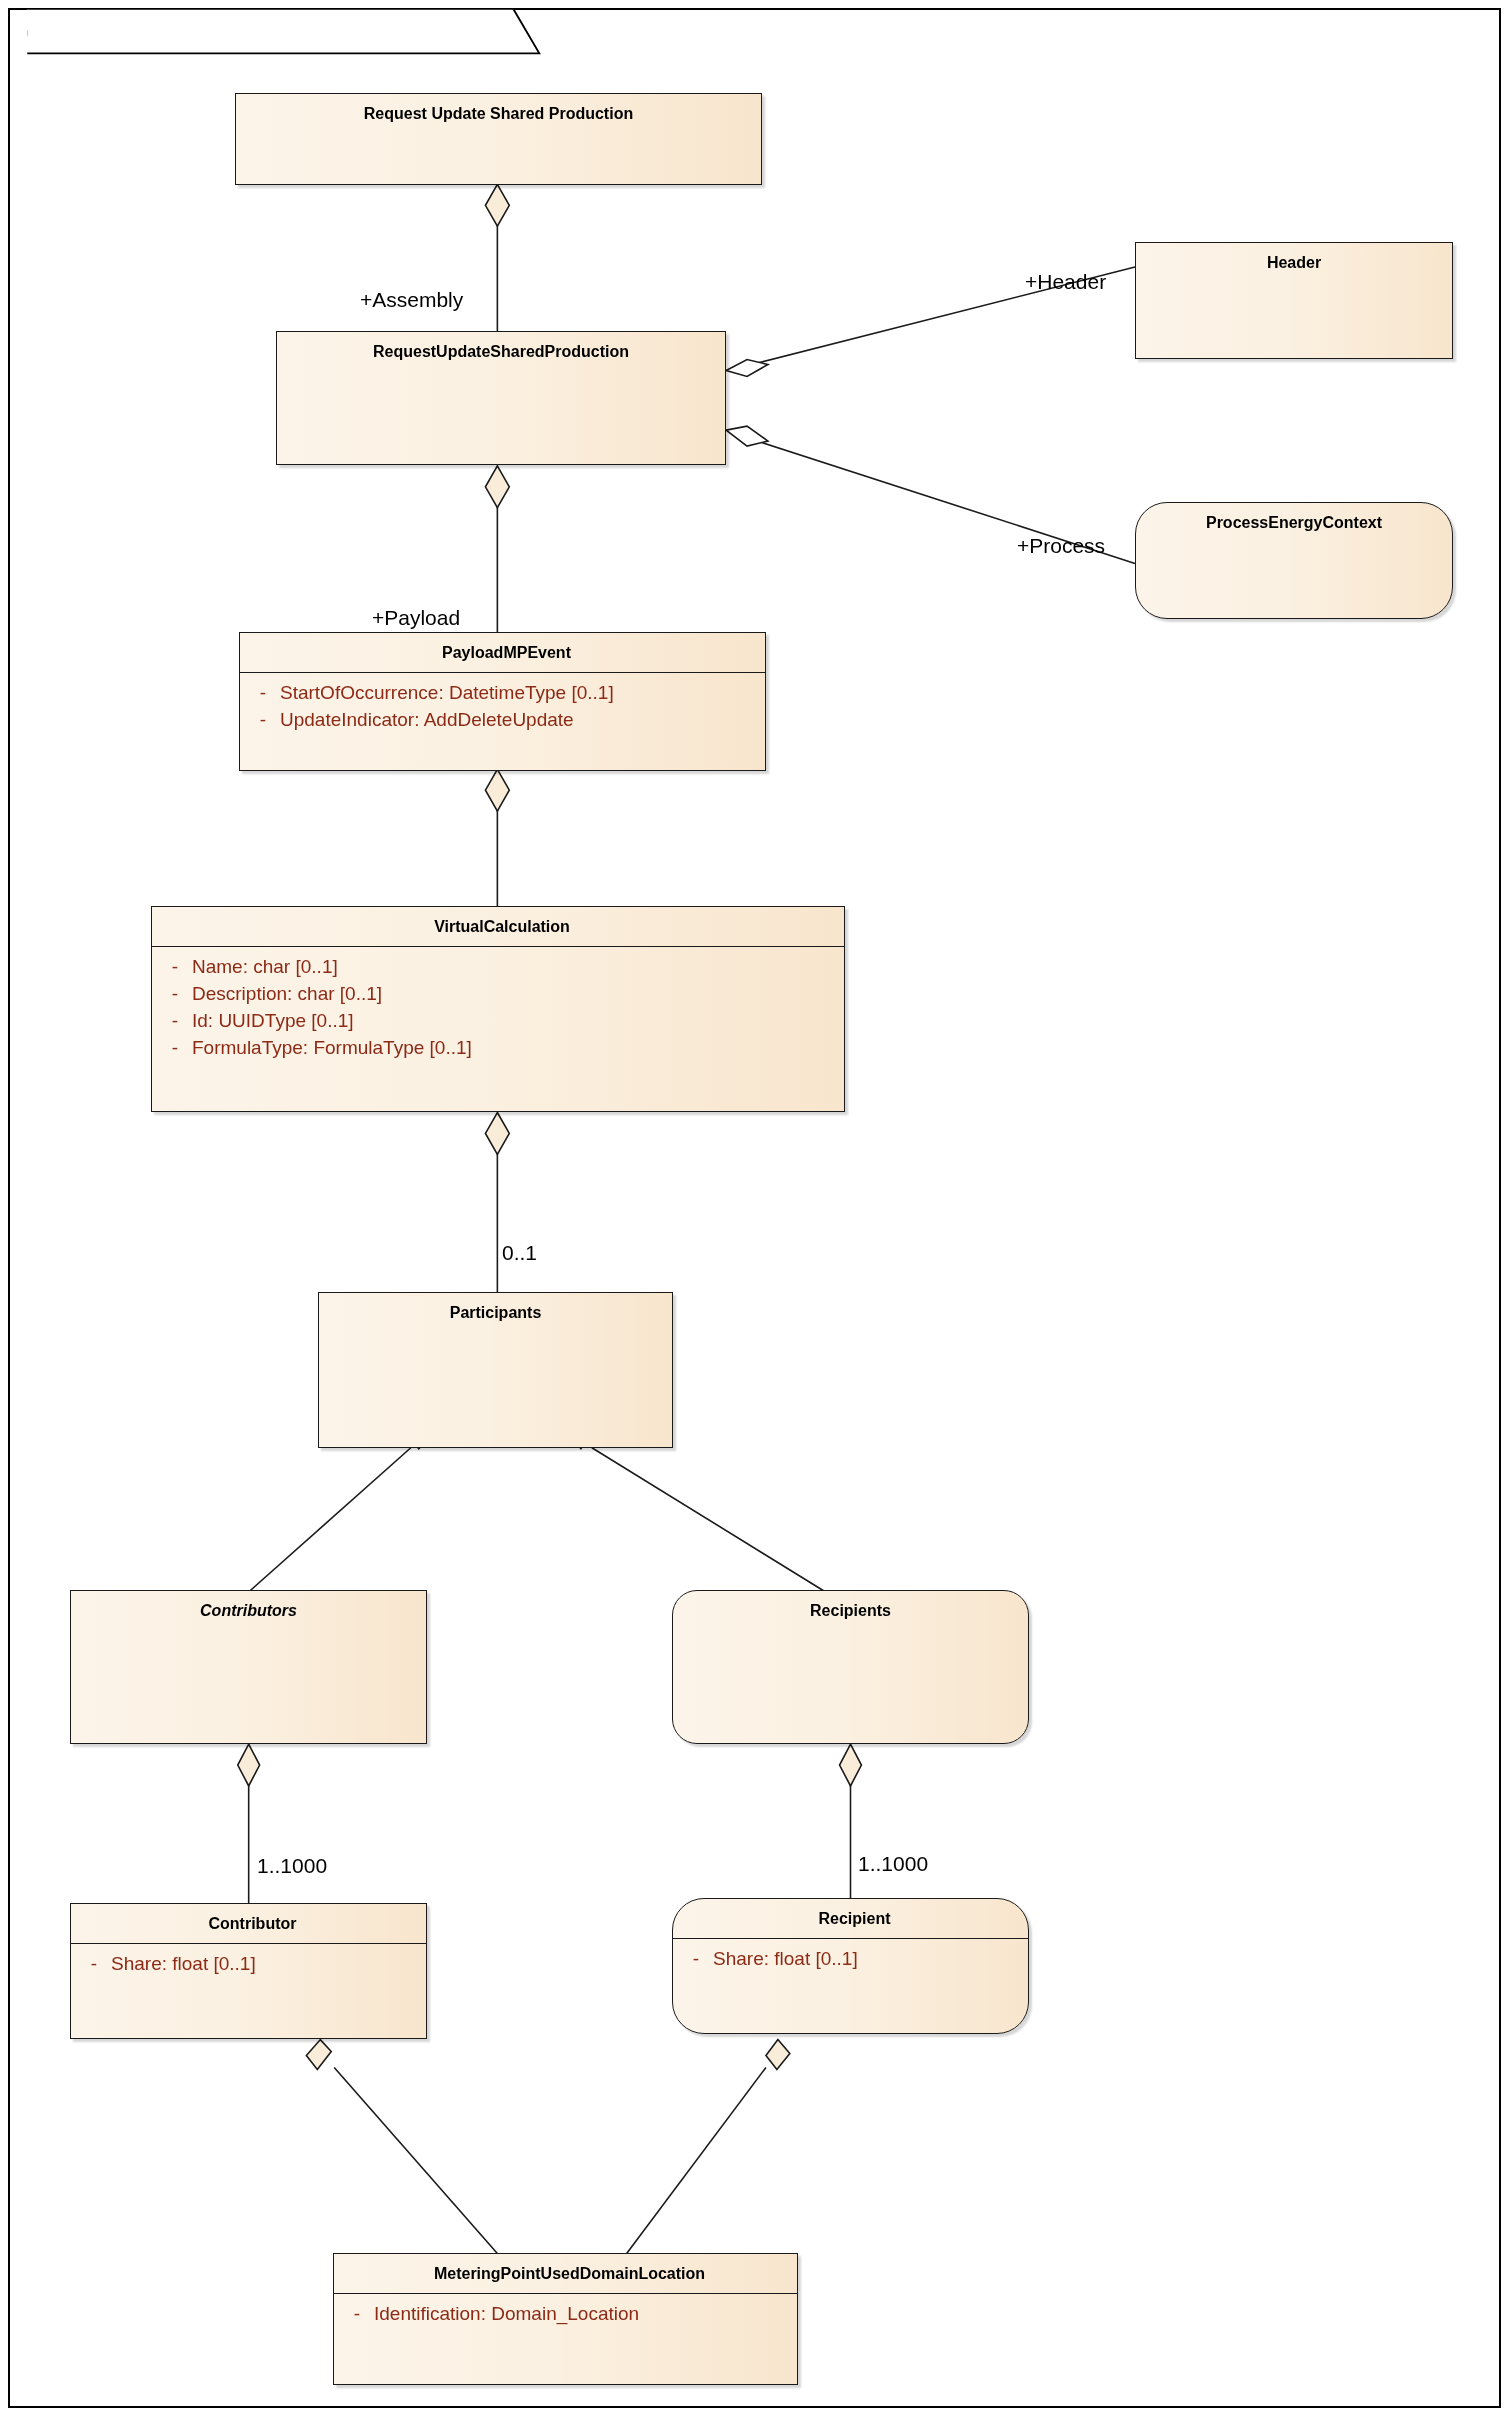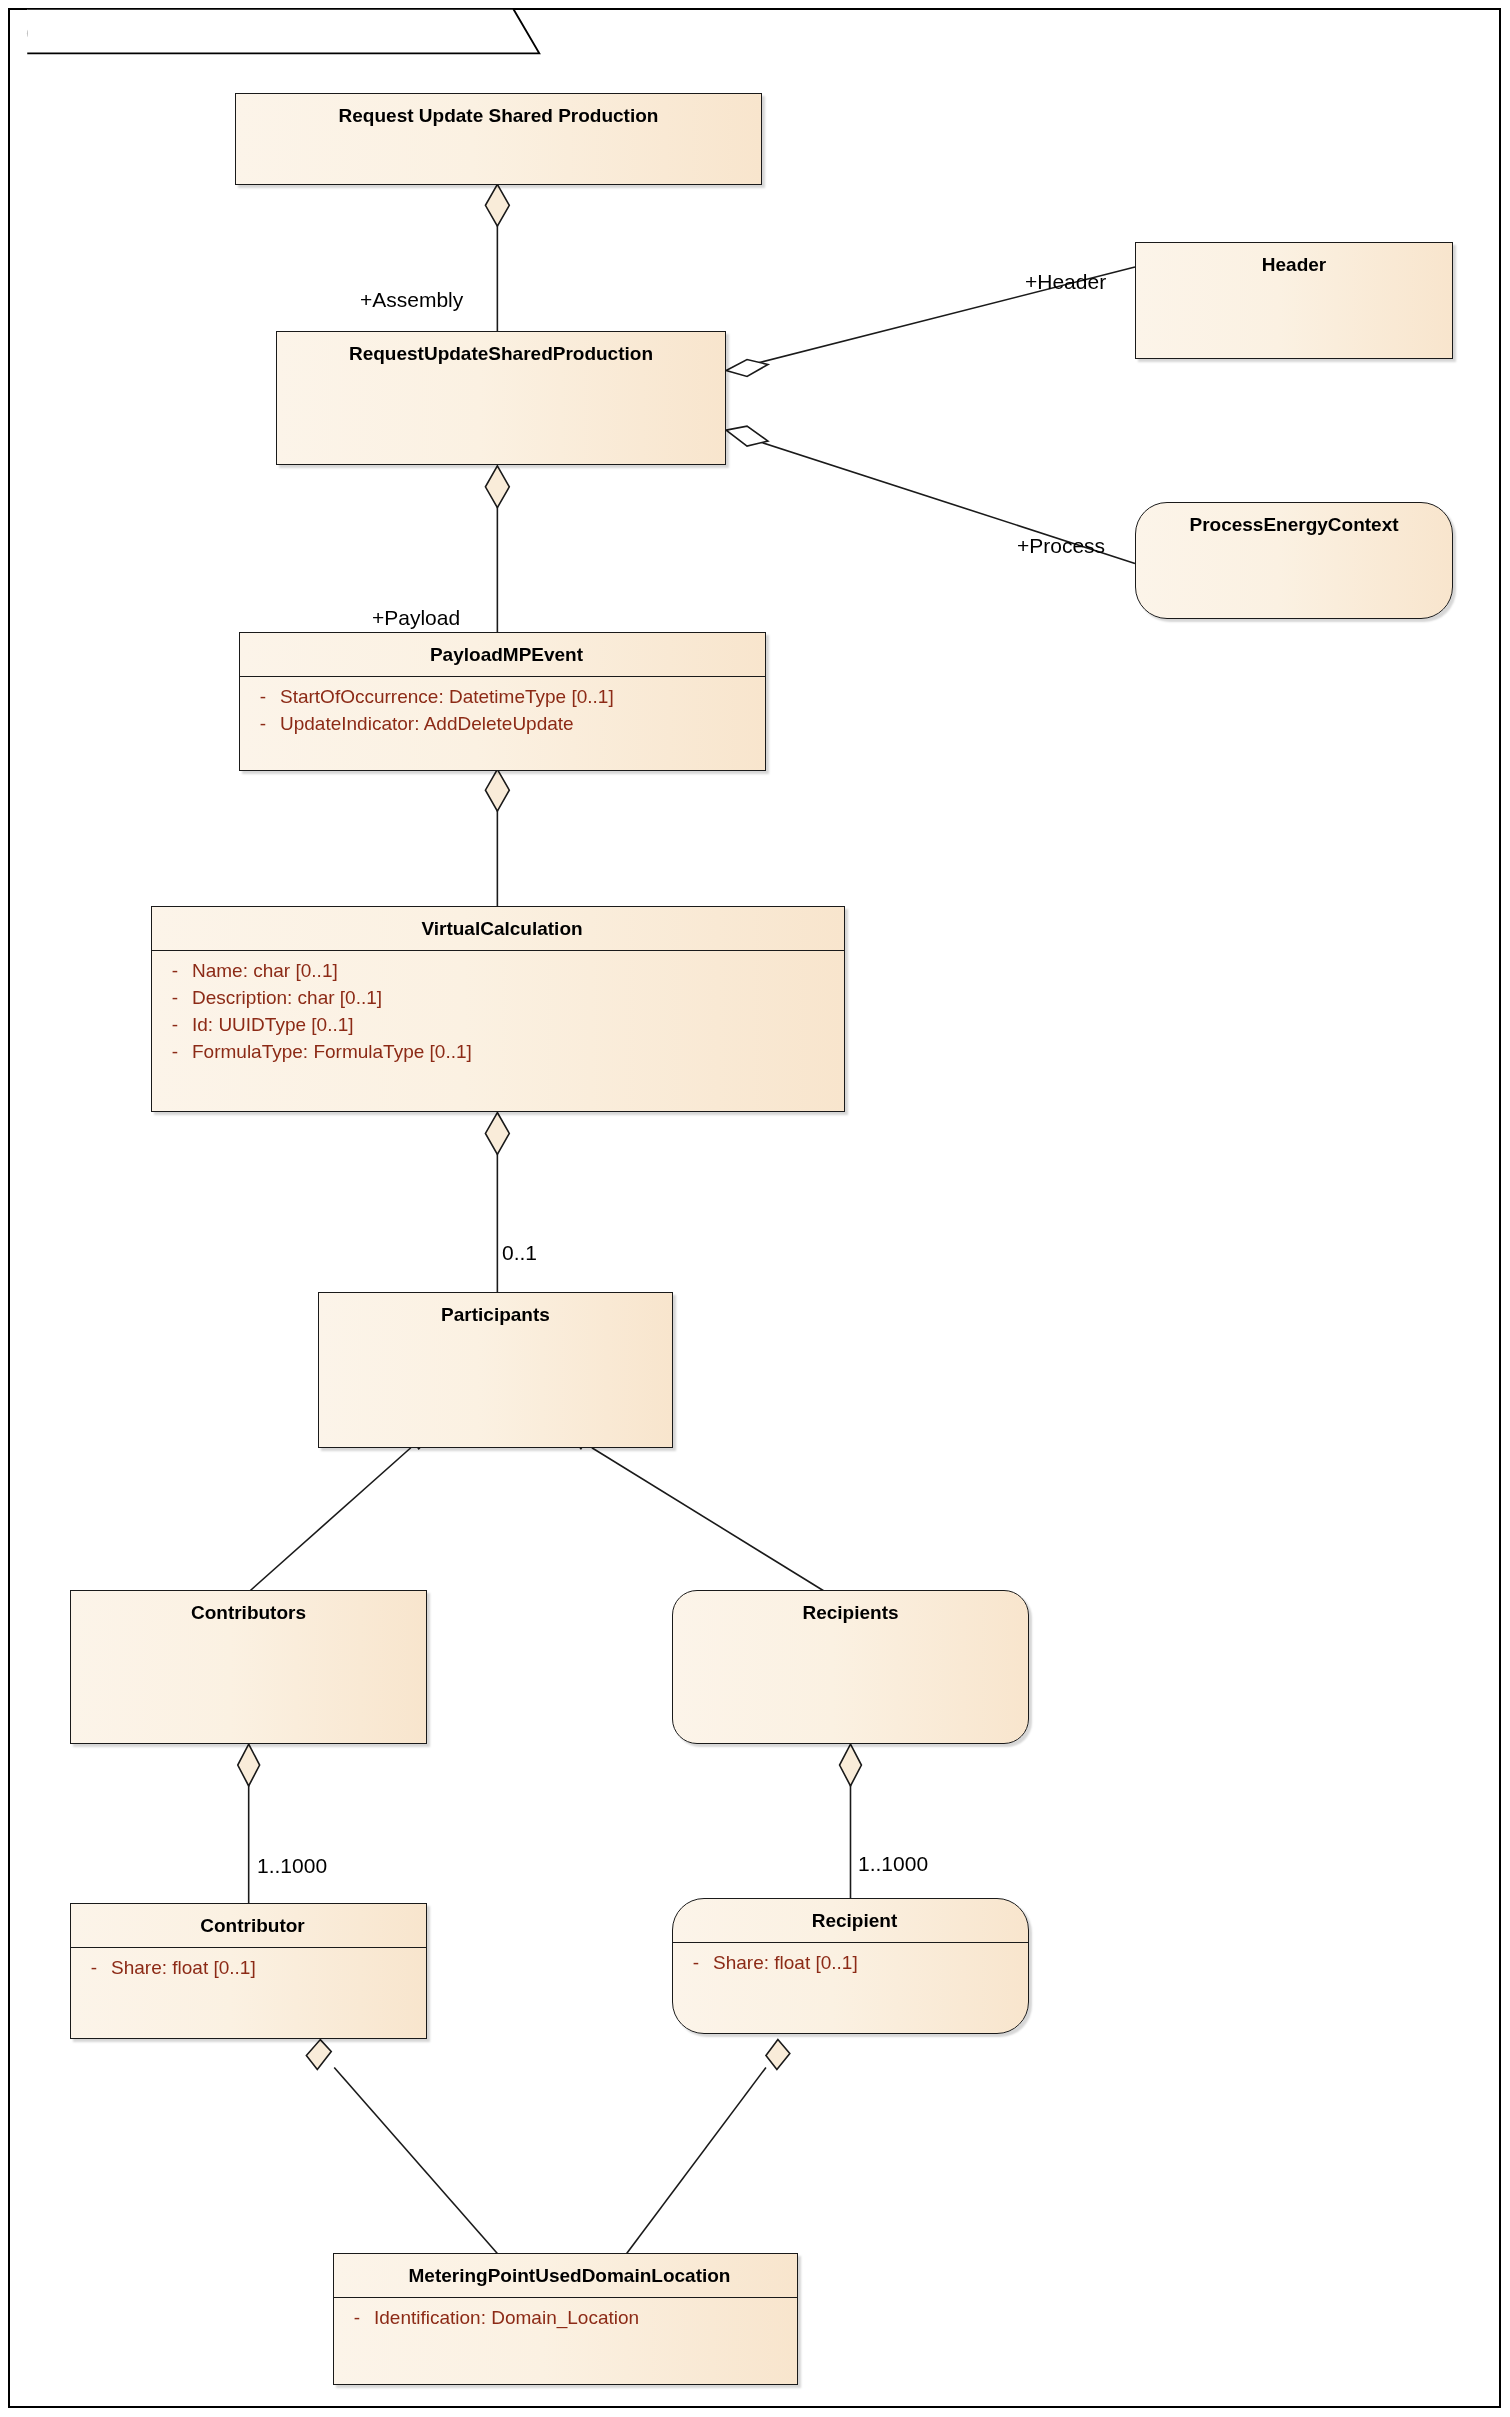--- a/index.html
+++ b/index.html
@@ -74,21 +74,21 @@
   .node {
     position: absolute;
     box-sizing: border-box;
     border: 1.5px solid #1a1a1a;
     background: linear-gradient(to right, #fcf4e9 0%, #fbf1e2 45%, #f8e5cd 100%);
     box-shadow: 3px 3px 2px rgba(0,0,0,0.16);
     z-index: 3;
     overflow: hidden;
   }
   .node-title {
-    font-size: 19px;
+    font-size: 16px;
     font-weight: bold;
     color: #000000;
     text-align: center;
     padding: 11px 8px 10px 8px;
     line-height: 1.15;
     white-space: nowrap;
   }
   .node.has-attrs .node-title {
     border-bottom: 1.5px solid #1a1a1a;
     padding-left: 16px;
@@ -229,21 +229,21 @@
         <span class="attr-vis">-</span>
         <span class="attr-text">FormulaType: FormulaType [0..1]</span>
       </div>
     </div>
   </div>
 
   <div class="node" style="left:318px; top:1292px; width:355px; height:156px;">
     <div class="node-title">Participants</div>
   </div>
 
-  <div class="node" style="left:70px; top:1590px; width:357px; height:154px;">
+  <div class="node" style="left:70px; top:1590px; width:357px; height:154px;font-style:italic;">
     <div class="node-title">Contributors</div>
   </div>
 
   <div class="node" style="left:672px; top:1590px; width:357px; height:154px;border-radius:25px;">
     <div class="node-title">Recipients</div>
   </div>
 
   <div class="node has-attrs" style="left:70px; top:1903px; width:357px; height:136px;">
     <div class="node-title">Contributor</div>
     <div class="attrs">

